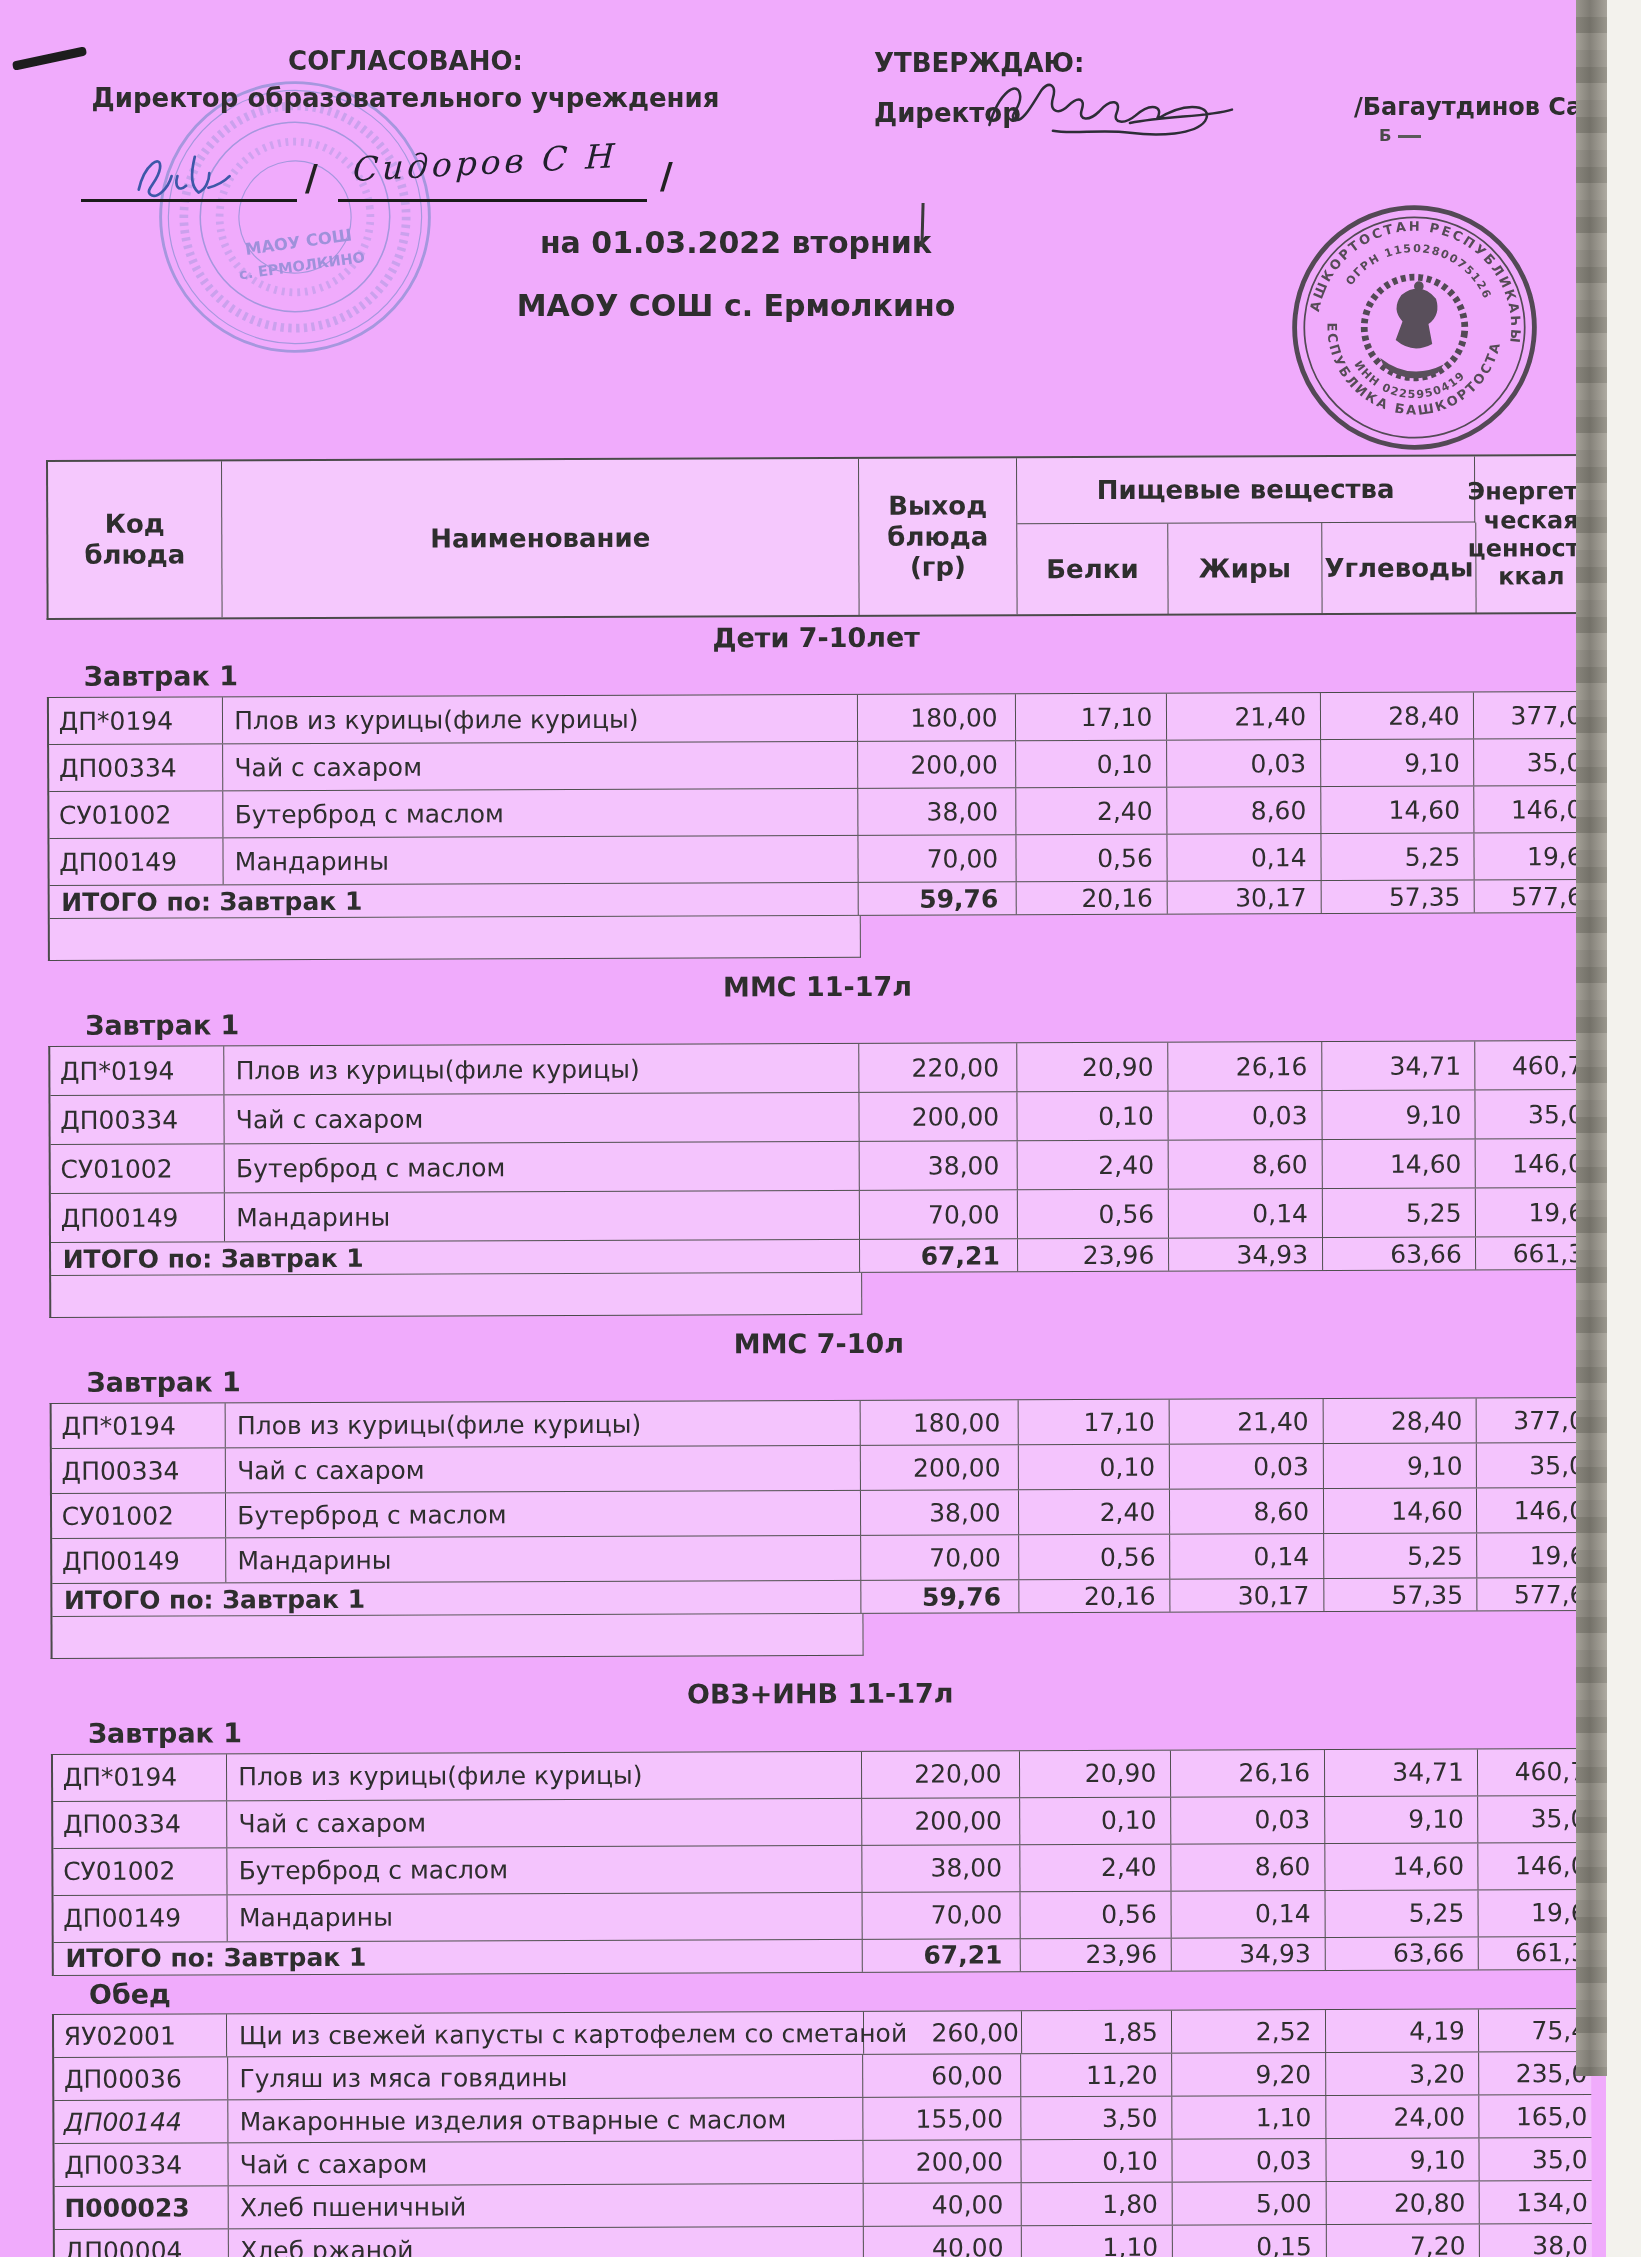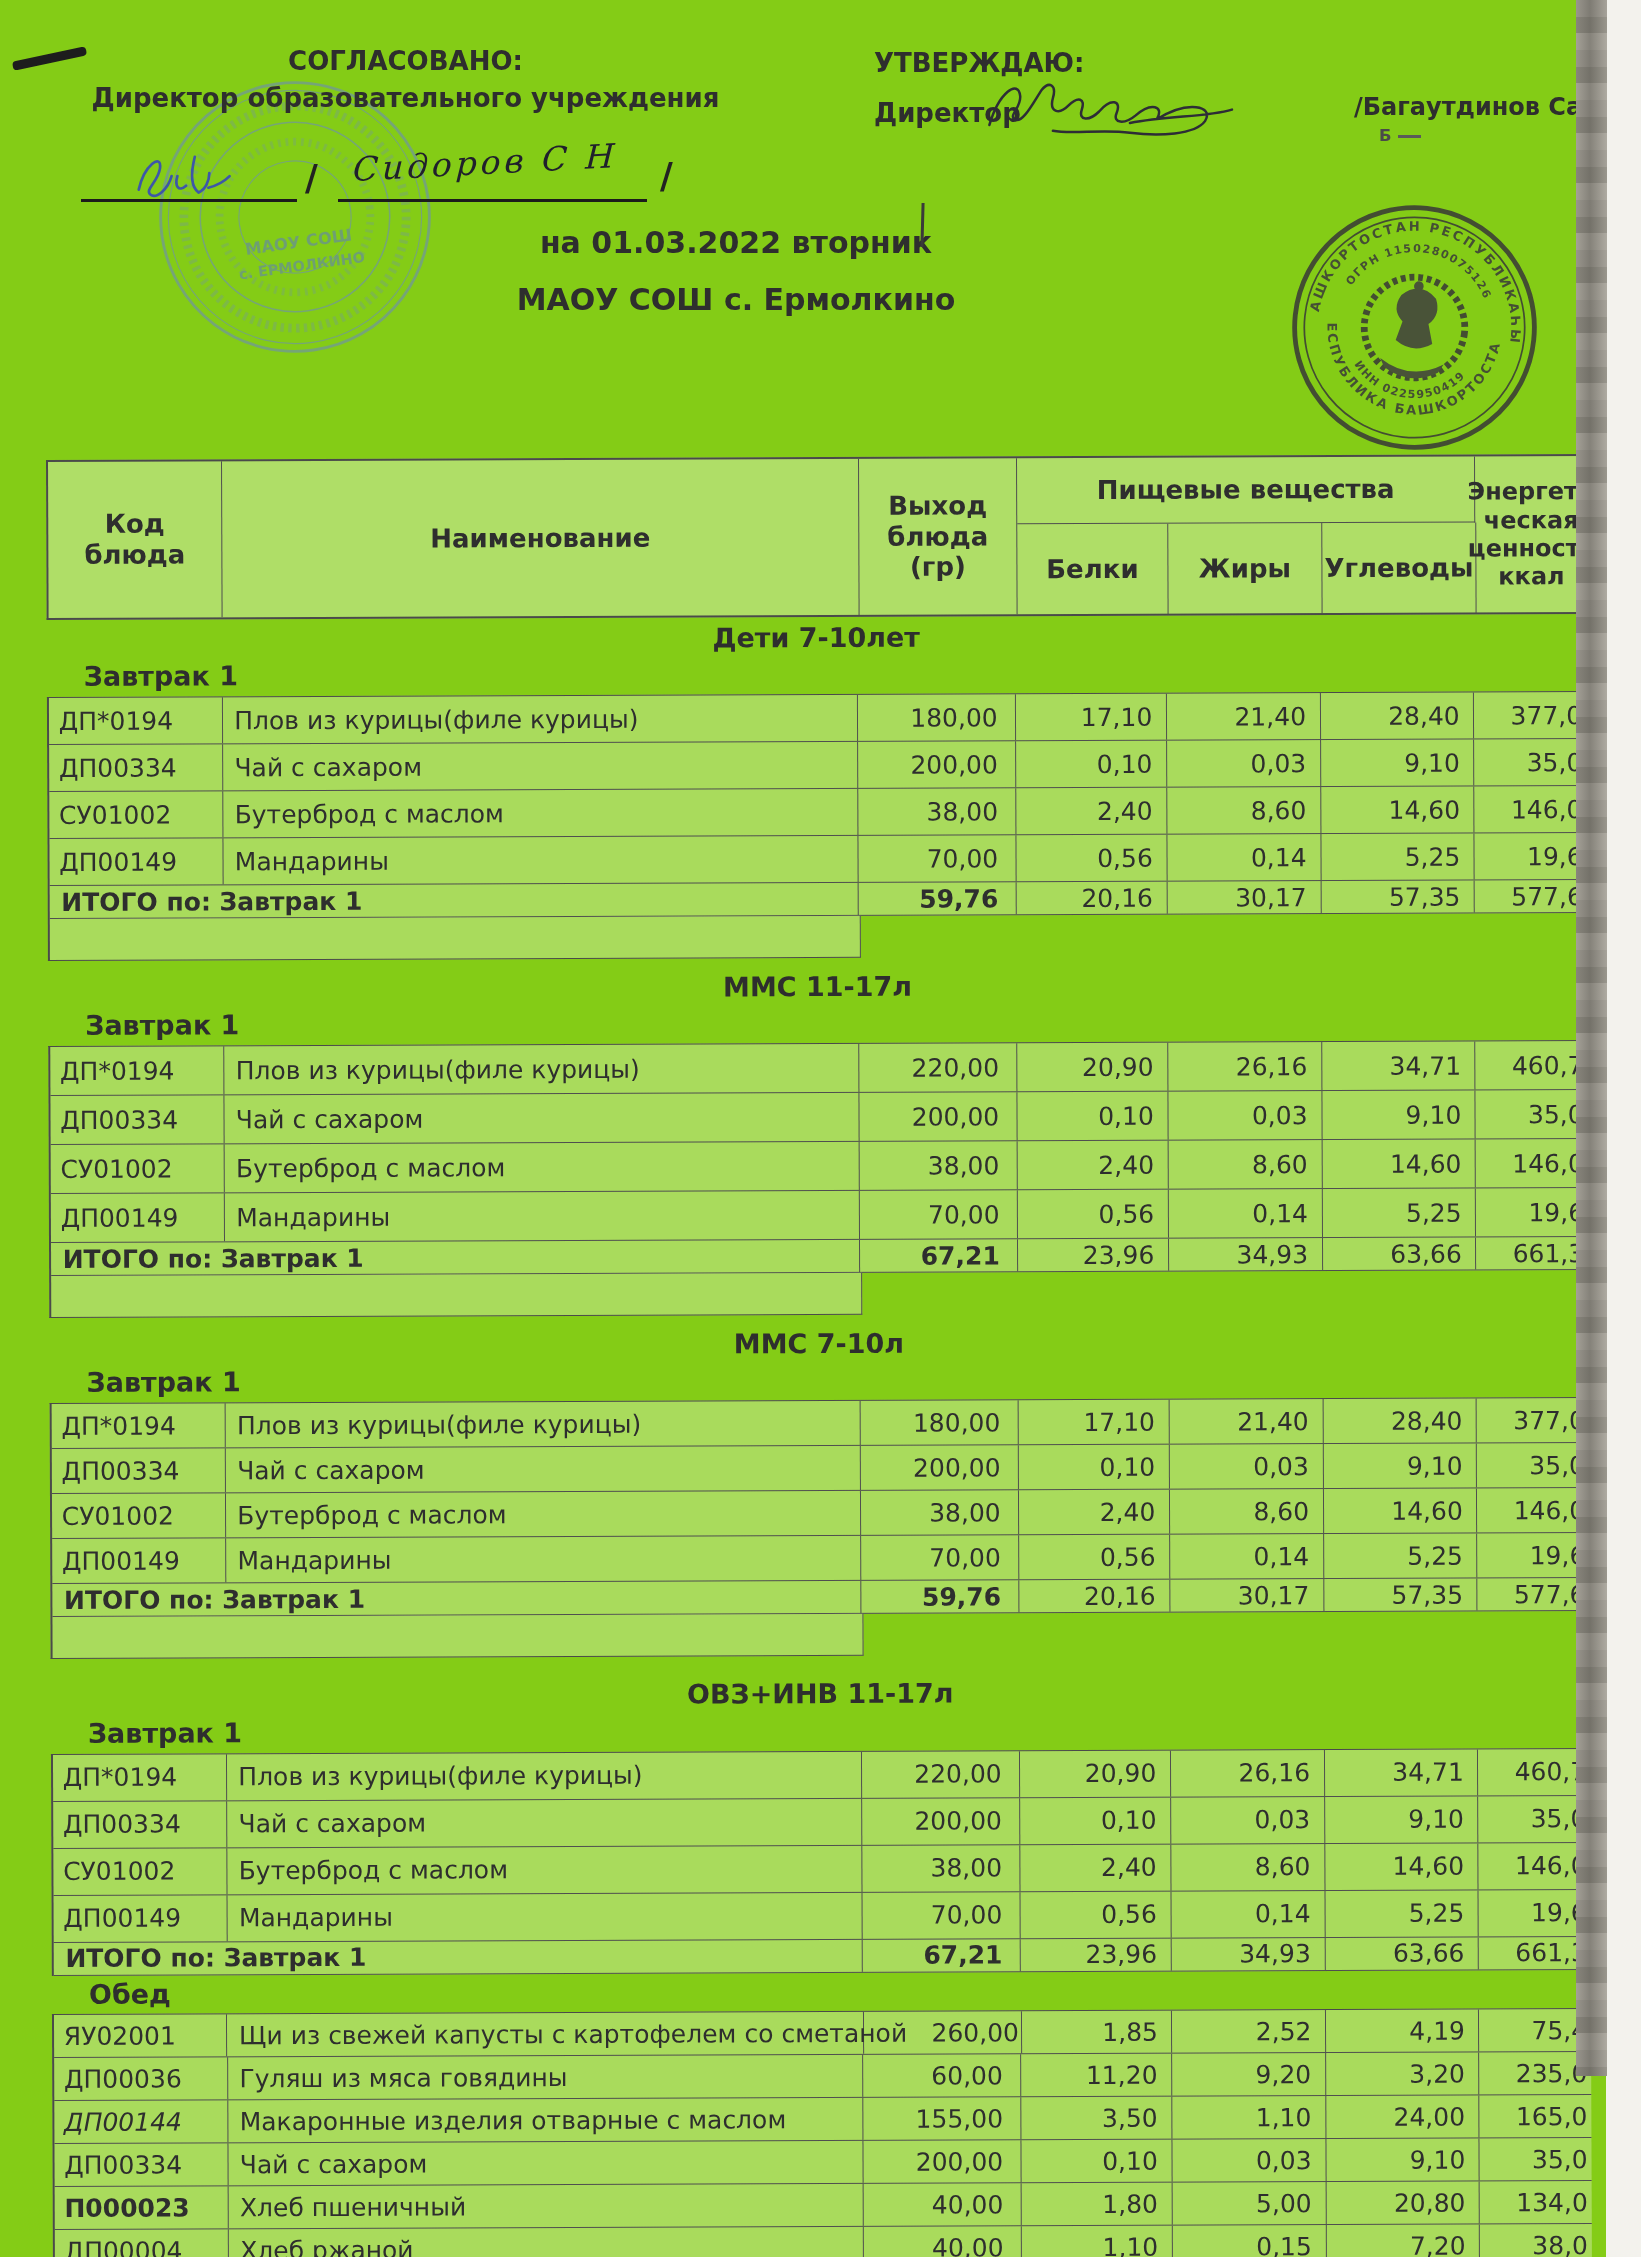--- a/index.html
+++ b/index.html
@@ -1,16 +1,16 @@
 <!DOCTYPE html>
 <html lang="ru"><head>
 <meta charset="utf-8">
 <style>
   html,body{margin:0;padding:0;background:#d8d6d0;}
-  .scan{position:relative;width:1641px;height:2257px;background:#84cc16;overflow:hidden;
+  .scan{position:relative;width:1641px;height:2257px;background:#f0abfc;overflow:hidden;
         font-family:"DejaVu Sans",sans-serif;color:#2e2e2e;}
   
   .edge-strip{position:absolute;left:1576px;top:0;width:31px;height:2076px;z-index:40;
     background:
       linear-gradient(90deg, rgba(125,122,114,.25), rgba(96,94,87,.55) 45%, rgba(170,167,158,.45)),
       repeating-linear-gradient(180deg,#a39f96 0 17.4px,#8c897f 17.4px 33px,#b2aea4 33px 50px);}
   .edge-white{position:absolute;left:1606px;top:0;width:36px;height:2257px;background:#f3f2ed;z-index:39;}
   .corner-dash{position:absolute;left:11.6px;top:54px;width:75px;height:8.7px;background:#1d1d1d;
     border-radius:3.9px;transform:rotate(-12deg);z-index:5;}
   
@@ -26,21 +26,21 @@
   .sig-script-blue{position:absolute;left:131px;top:145px;z-index:7;}
   .sig-underline1{position:absolute;left:81px;top:199px;width:216px;height:2.9px;background:#1b1b1b;z-index:6;}
   .sig-slash1{position:absolute;left:305px;top:158px;font-weight:bold;font-size:35px;color:#222;z-index:6;}
   .sig-name{position:absolute;left:353px;top:143px;font-family:"DejaVu Serif",serif;font-style:italic;
     font-size:33px;letter-spacing:3.9px;color:#20202c;transform:rotate(-3deg) skewX(-6deg);z-index:7;white-space:nowrap;}
   .sig-underline2{position:absolute;left:338px;top:199px;width:309px;height:2.9px;background:#1b1b1b;z-index:6;}
   .sig-slash2{position:absolute;left:660px;top:156px;font-weight:bold;font-size:35px;color:#222;z-index:6;}
   .title-block{position:absolute;left:290px;top:212px;width:892px;text-align:center;z-index:6;}
   .title-block .t1{font-weight:bold;font-size:34px;}
   .title-block .t2{font-weight:bold;font-size:30px;margin-top:12.6px;}
-  .title-block .t3{font-weight:bold;font-size:30px;margin-top:22px;}
+  .title-block .t3{font-weight:bold;font-size:30px;margin-top:28px;}
   .tick-mark{position:absolute;left:921px;top:203px;width:2.9px;height:44px;background:#3a3a3a;transform:rotate(1.5deg);z-index:6;}
   .blue-stamp{position:absolute;left:150px;top:72px;z-index:4;opacity:.55;transform:rotate(-8deg);}
   .dark-stamp{position:absolute;left:1284px;top:197px;z-index:6;opacity:.85;transform:rotate(6deg);}
   
   .doc-body{position:absolute;left:46px;top:460px;width:1539px;z-index:10;transform:rotate(-0.22deg);transform-origin:0 0;}
   .ghead{position:relative;height:160px;border:2.1px solid #4a4a4a;border-right:none;box-sizing:border-box;background:rgba(255,255,255,.35);}
   .gcell{position:absolute;box-sizing:border-box;display:flex;align-items:center;justify-content:center;
     font-weight:bold;font-size:26px;text-align:center;line-height:1.18;}
   .gcell .pre{white-space:pre-line;}
   .bR{border-right:1.6px solid #4f4f4f;}

